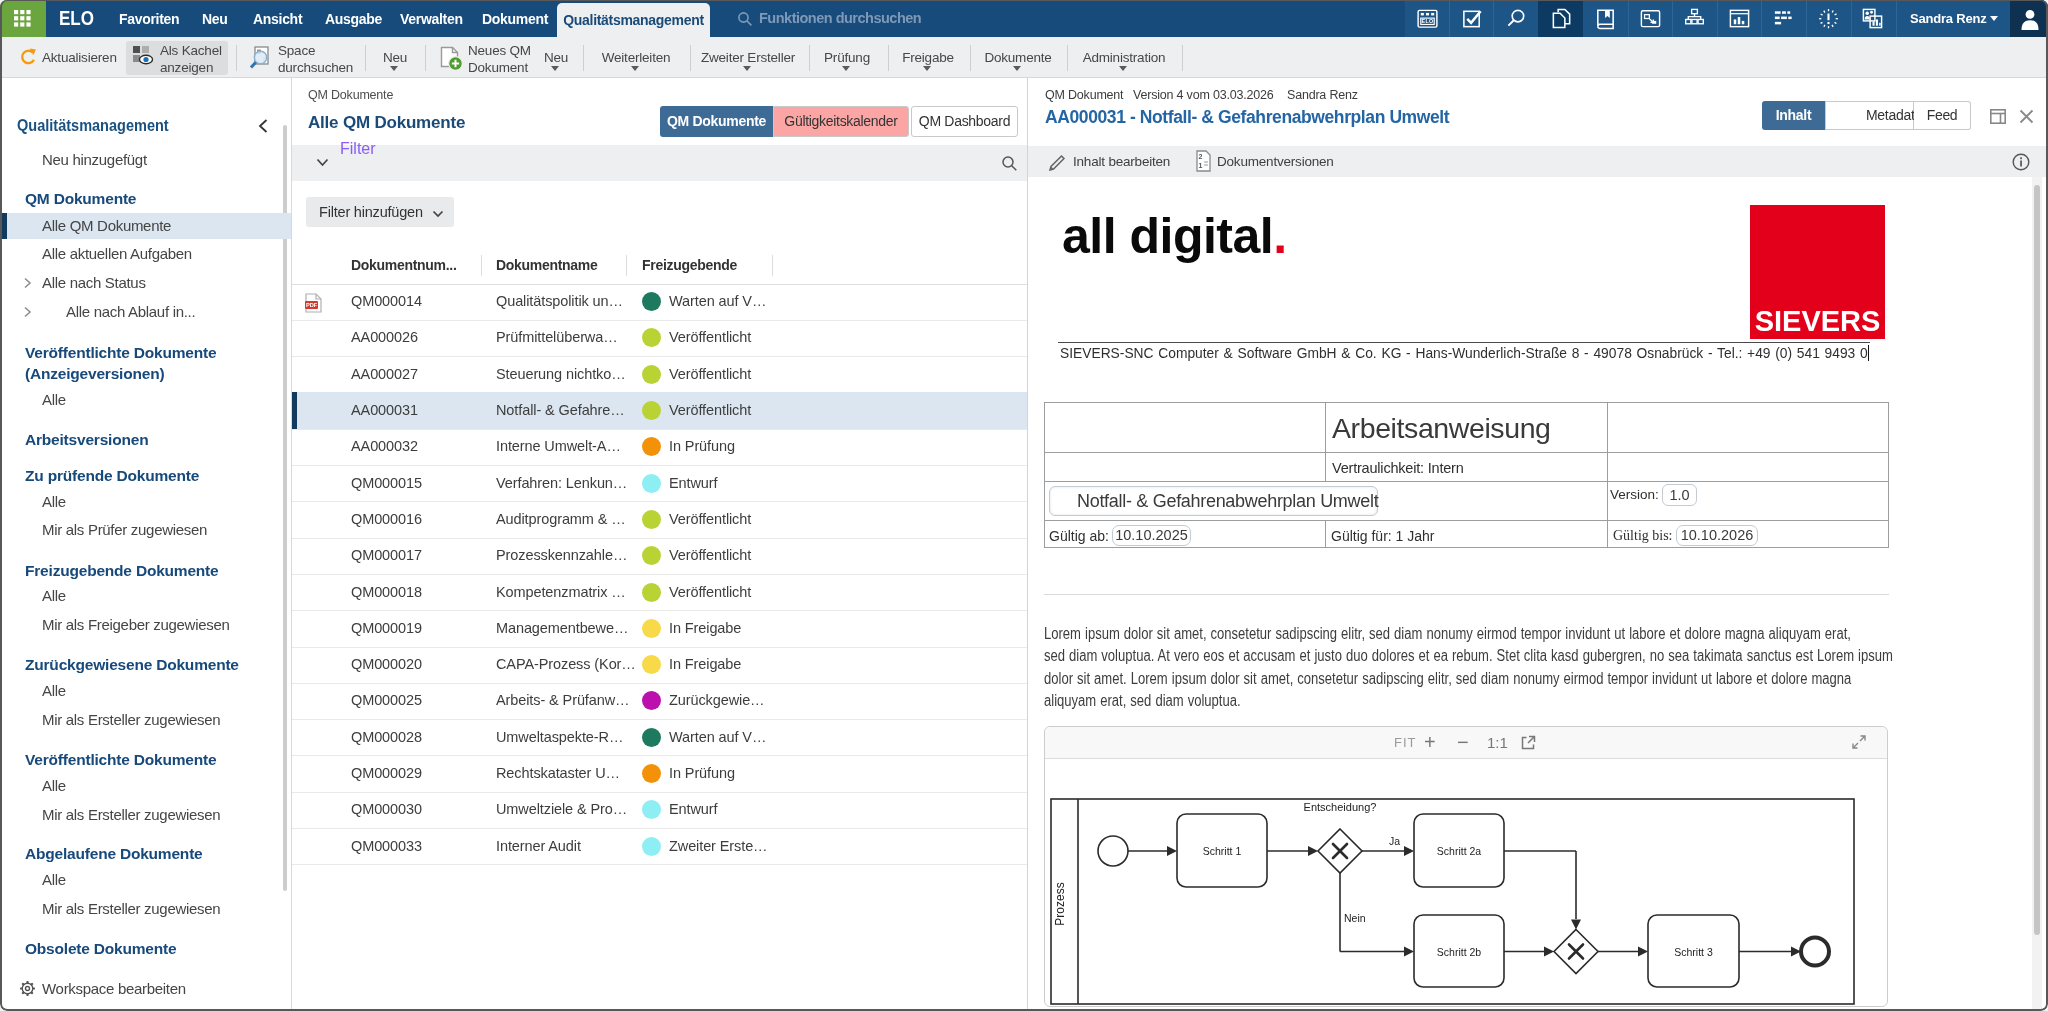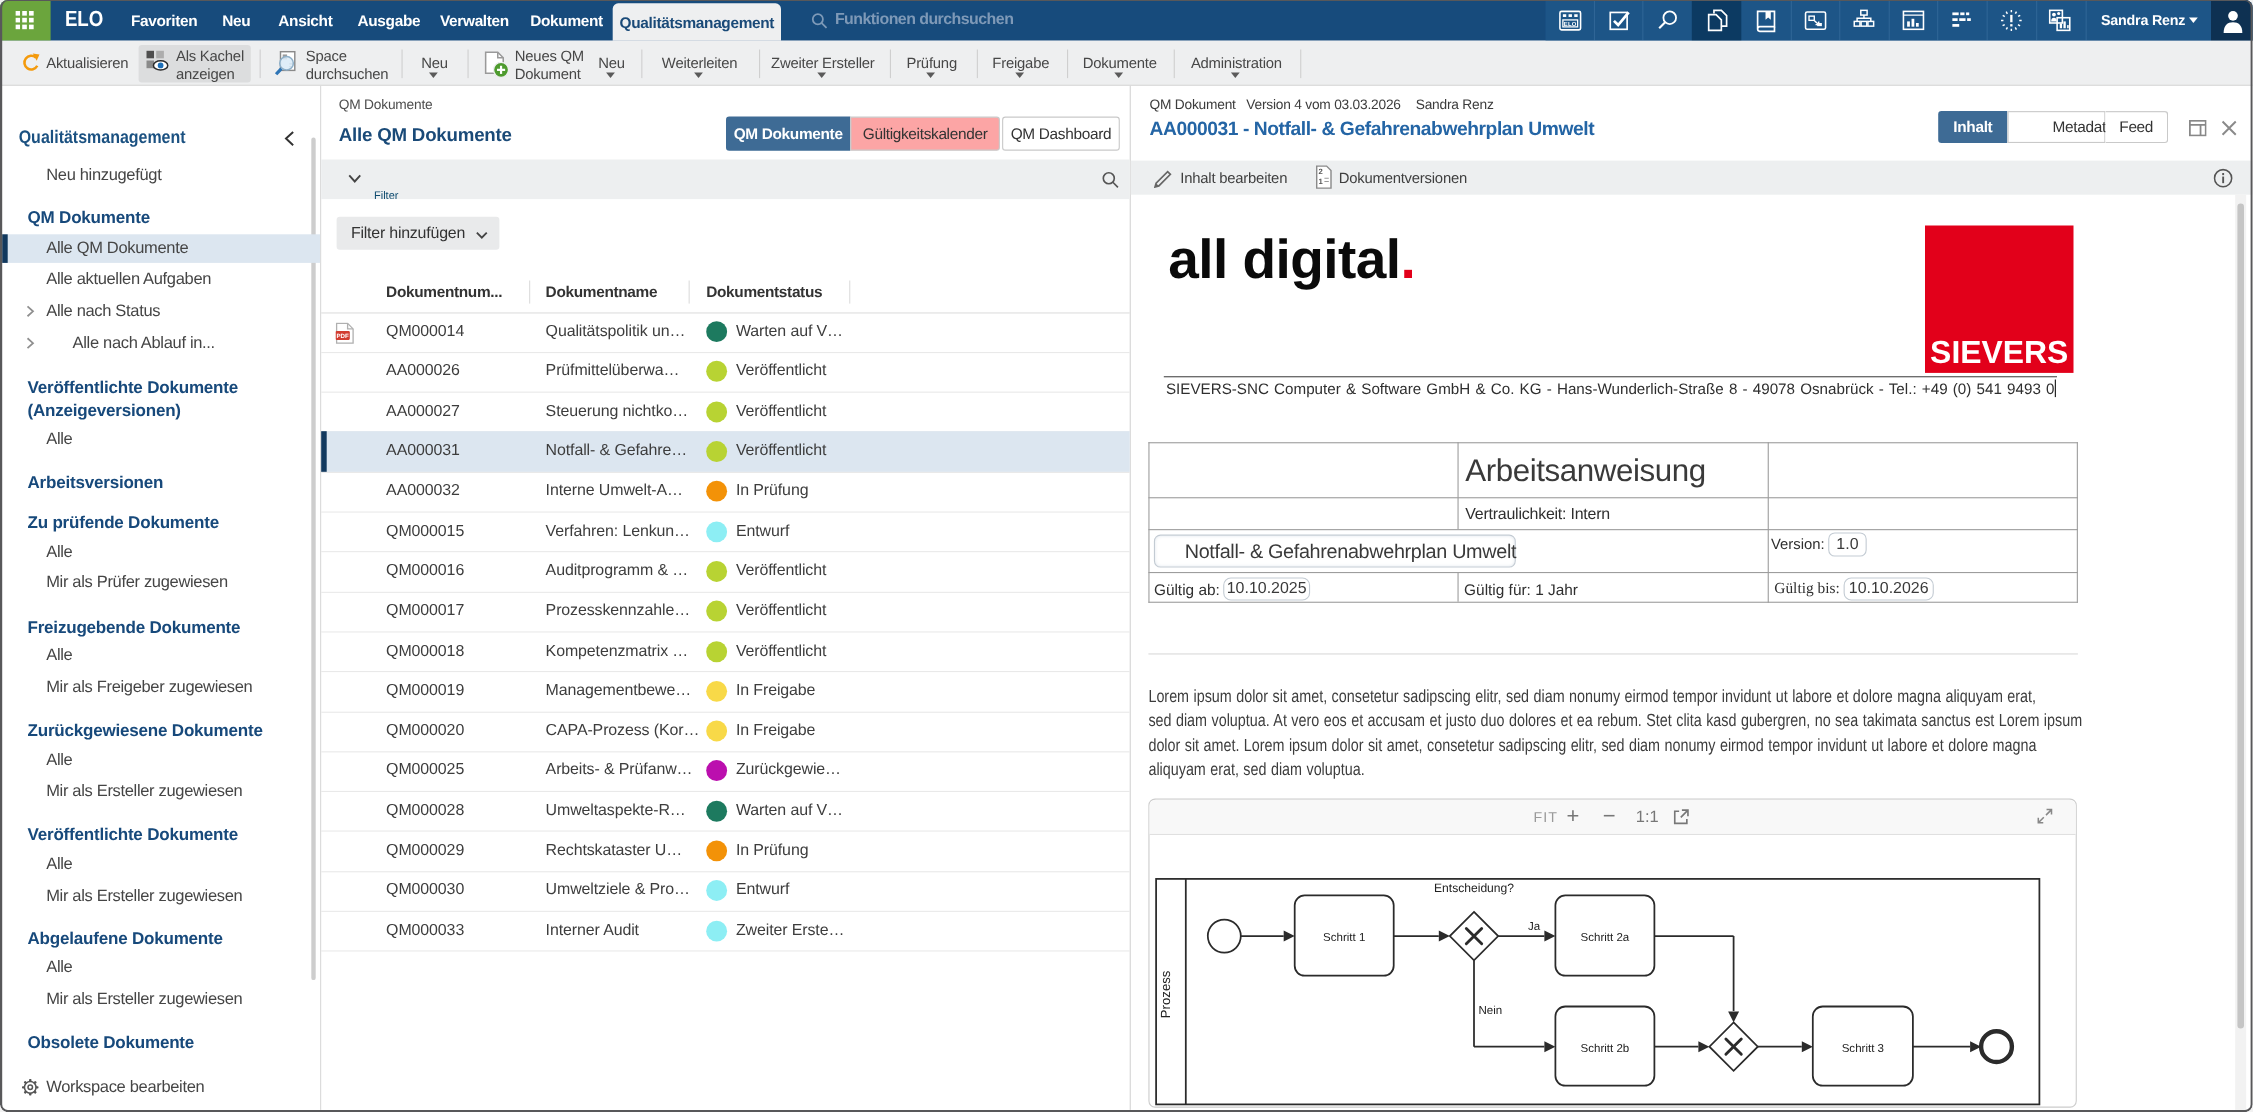--- a/index.html
+++ b/index.html
@@ -287,33 +287,33 @@
 <div class="a" style="left:1027px;top:78px;width:1px;height:931px;background:#d4d4d4;"></div>
 <div class="a" style="left:308px;top:88px;font-size:12.5px;letter-spacing:-0.2px;color:#4e4e4e;">QM Dokumente</div>
 <div class="a" style="left:308px;top:113px;font-size:17px;font-weight:bold;letter-spacing:-0.2px;color:#1a4a78;">Alle QM Dokumente</div>
 <div class="a" style="left:660px;top:106px;width:113px;height:31px;background:#3e6b95;border-radius:3px 0 0 3px;text-align:center;line-height:31px;font-size:14px;font-weight:600;letter-spacing:-0.3px;color:#fff;">QM Dokumente</div>
 <div class="a" style="left:773px;top:106px;width:136px;height:31px;background:#fca5a5;border:1px solid #c9c9c9;border-radius:0 3px 3px 0;text-align:center;line-height:29px;font-size:14px;letter-spacing:-0.3px;color:#333;">Gültigkeitskalender</div>
 <div class="a" style="left:911px;top:106px;width:107px;height:31px;background:#fff;border:1px solid #c9c9c9;border-radius:3px;text-align:center;line-height:29px;font-size:14px;letter-spacing:-0.3px;color:#333;">QM Dashboard</div>
 <div class="a" style="left:292px;top:145px;width:735px;height:36px;background:#edeff0;"></div>
 <svg class="a" style="left:316px;top:158px;" width="13" height="9" viewBox="0 0 13 9">
       <path d="M1.5 1.5 L6.5 7 L11.5 1.5" fill="none" stroke="#444" stroke-width="1.7"></path>
     </svg>
-<div class="a" style="left:340px;top:173px;font-size:10px;color:#0c4a6e;">Filter</div>
+<div class="a" style="left:340px;top:140px;font-size:16px;color:#8b5cf6;">Filter</div>
 <svg class="a" style="left:1001px;top:155px;" width="17" height="17" viewBox="0 0 17 17">
       <circle cx="7" cy="7" r="5" fill="none" stroke="#555" stroke-width="1.5"></circle>
       <line x1="10.7" y1="10.7" x2="15.3" y2="15.3" stroke="#555" stroke-width="1.5"></line>
     </svg>
 <div class="a" style="left:306px;top:197px;width:148px;height:30px;background:#e9eaeb;border-radius:3px;"></div>
 <div class="a" style="left:319px;top:204px;font-size:14.5px;letter-spacing:-0.2px;color:#333;">Filter hinzufügen</div>
 <svg class="a" style="left:432px;top:210px;" width="12" height="8" viewBox="0 0 12 8">
       <path d="M1.5 1.5 L6 6 L10.5 1.5" fill="none" stroke="#444" stroke-width="1.7"></path>
     </svg>
 <div class="a" style="left:351px;top:257px;font-size:14px;font-weight:bold;letter-spacing:-0.3px;color:#333;">Dokumentnum...</div>
 <div class="a" style="left:496px;top:257px;font-size:14px;font-weight:bold;letter-spacing:-0.3px;color:#333;">Dokumentname</div>
-<div class="a" style="left:642px;top:257px;font-size:14px;font-weight:bold;letter-spacing:-0.3px;color:#333;">Dokumentstatus</div>
+<div class="a" style="left:642px;top:257px;font-size:14px;font-weight:bold;letter-spacing:-0.3px;color:#333;">Freizugebende</div>
 <div class="a" style="left:481px;top:255px;width:1px;height:21px;background:#dcdcdc;"></div>
 <div class="a" style="left:626px;top:255px;width:1px;height:21px;background:#dcdcdc;"></div>
 <div class="a" style="left:772px;top:255px;width:1px;height:21px;background:#dcdcdc;"></div>
 <div class="rline" style="top:283.5px;background:#dedede;"></div>
 
 <svg class="a" style="left:305px;top:293px;" width="17" height="20" viewBox="0 0 17 20">
   <path d="M1 1 H11 L16 6 V19 H1 Z" fill="#fff" stroke="#b0b0b0" stroke-width="1.2"></path>
   <path d="M11 1 V6 H16" fill="none" stroke="#b0b0b0" stroke-width="1.2"></path>
   <rect x="0" y="8" width="13" height="8" rx="1" fill="#d23c30"></rect>
   <text x="6.5" y="14.3" font-size="5.6" font-weight="bold" fill="#fff" text-anchor="middle" font-family="Liberation Sans">PDF</text>

